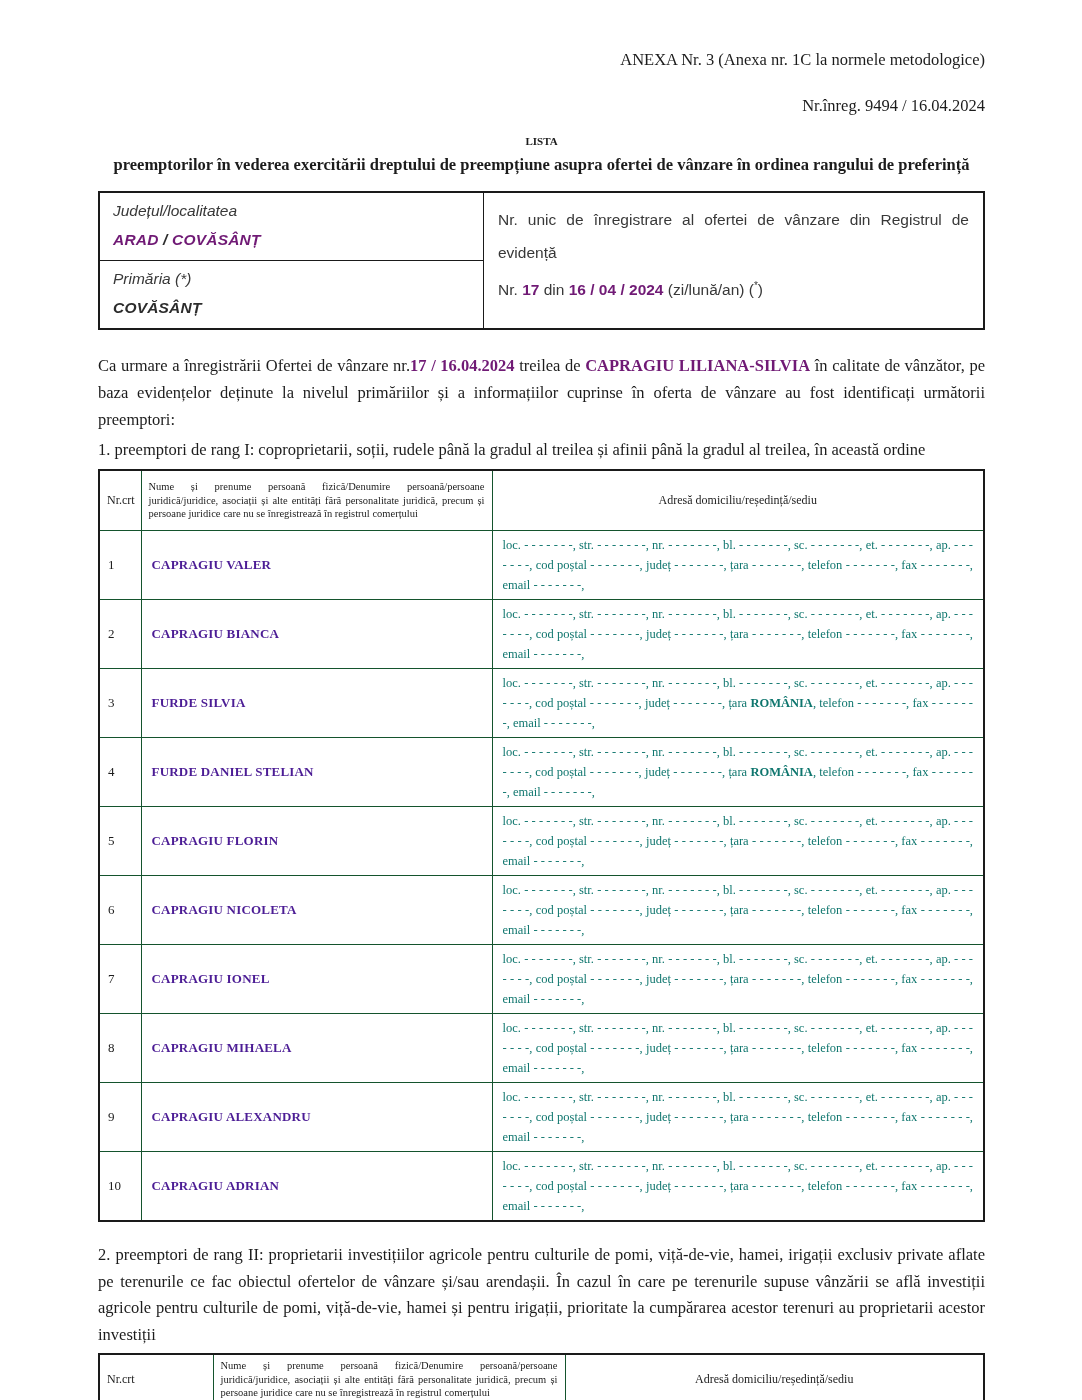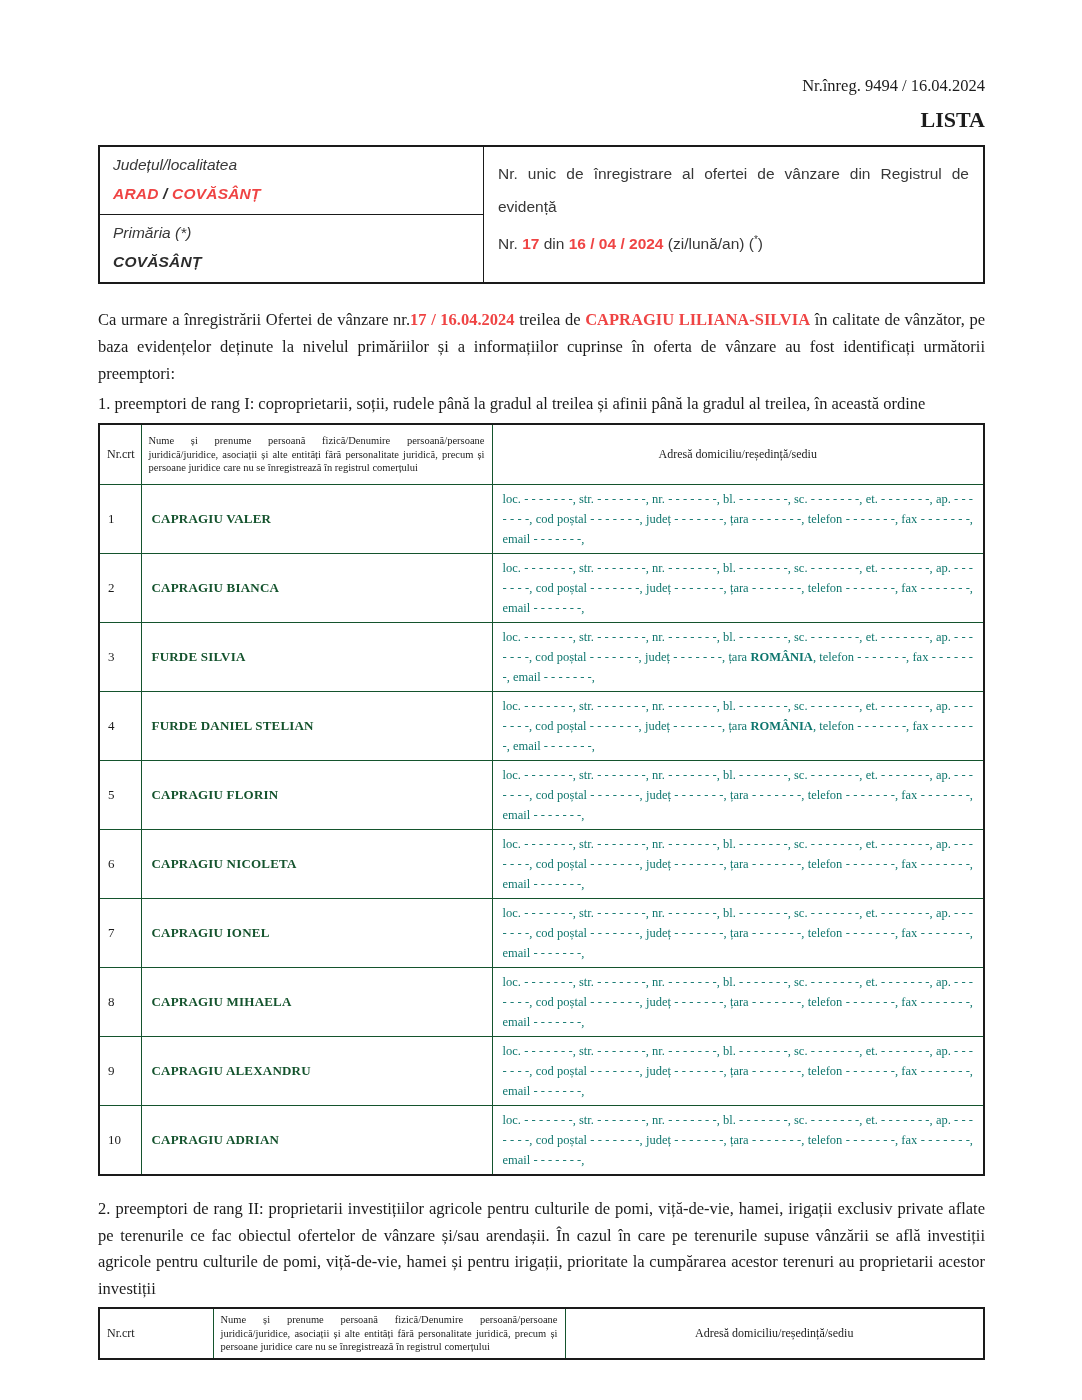--- a/index.html
+++ b/index.html
@@ -10,37 +10,37 @@
   }
   .page {
     box-sizing:border-box;
     width:1082px; height:1400px;
     padding:50px 97px 0 98px;
     overflow:hidden;
     background:#ffffff;
   }
   .line-right { text-align:right; font-size:16.5px; }
   .reg-line { margin-top:26px; }
-  .doc-title { margin-top:11px; text-align:right; font-weight:bold; font-size:22px; }
+  .doc-title { margin-top:19px; text-align:center; font-weight:bold; font-size:11px; }
   .doc-subtitle { margin-top:4px; text-align:center; font-weight:bold; font-size:16.5px; line-height:28px; }
 
   
   .info-table {
     width:100%; border-collapse:collapse; margin-top:12px;
     font-family:"Liberation Sans","DejaVu Sans",sans-serif;
     font-size:15.5px; color:#383838;
     border:2px solid #1a1a1a;
   }
   .info-table td { border:1px solid #1a1a1a; vertical-align:top; }
   .cell-left  { width:357px; padding:9px 13px 11px 13px;font-style:italic; }
   .cell-left .value { font-weight:bold; margin-top:11px; color:#2c2c2c; letter-spacing:0.2px; }
   .cell-right { padding:10px 14px; }
   .cell-right .jtext { text-align:justify; line-height:33px; }
   .cell-right .nline { line-height:33px; }
-  .b { font-weight:bold; color:#ef4444;margin-top:35px; }
+  .b { font-weight:bold; color:#701a75;margin-top:35px; }
   sup.star { font-size:10px; }
 
   
   .p-intro { margin:22px 0 0 0; text-align:justify; font-size:16.5px; line-height:27px; }
   .p-rank1 { margin:7px 0 0 0; font-size:16.5px; }
   .p-rank2 { margin:20px 0 0 0; text-align:justify; font-size:16.5px; line-height:26.5px; }
 
   
   table.ptable {
     width:100%; border-collapse:collapse; border:2px solid #1a1a1a;
@@ -49,32 +49,34 @@
   .t2 { margin-top:5px; }
   table.ptable td { border:1px solid #14532d; }
 
   .h-nr   { font-size:12px; padding:2px 2px 2px 7px; vertical-align:middle; }
   .h-name { font-size:10.5px; line-height:13.5px; text-align:justify; padding:3px 7px; vertical-align:middle; }
   .h-addr { font-size:12px; padding:2px 8px; vertical-align:middle;text-align:center; }
   .t1 .h-nr, .t1 .h-name, .t1 .h-addr { height:53px; }
   .t2 .h-nr, .t2 .h-name, .t2 .h-addr { height:43px; }
 
   .t1 td.nr { height:64px; font-size:13px; padding-left:8px; vertical-align:middle; }
-  .t1 td.nm { font-weight:bold; font-size:13px; letter-spacing:0.2px; vertical-align:middle; padding-left:10px; color:#14532d; }
+  .t1 td.nm { font-weight:bold; font-size:13px; letter-spacing:0.2px; vertical-align:middle; padding-left:10px; color:#4c1d95; }
   .t1 td.ad { font-size:12.5px; line-height:20px; text-align:justify; padding:4px 10px; vertical-align:middle; color:#0f766e; }
   .c-bold { font-weight:bold; }
 </style>
 </head>
 <body>
 
 <div class="page">
 
+  <div class="line-right">ANEXA Nr. 3 (Anexa nr. 1C la normele metodologice)</div>
   <div class="line-right reg-line">Nr.înreg. 9494 / 16.04.2024</div>
 
   <div class="doc-title">LISTA</div>
+  <div class="doc-subtitle">preemptorilor în vederea exercitării dreptului de preempțiune asupra ofertei de vânzare în ordinea rangului de preferință</div>
 
   <table class="info-table">
     <tbody>
         <tr>
       <td class="cell-left">
         <div>Județul/localitatea</div>
         <div class="value"><span class="b">ARAD</span><span> / </span><span class="b">COVĂSÂNȚ</span></div>
       </td>
       <td class="cell-right" rowspan="2">
         <div class="jtext">Nr. unic de înregistrare al ofertei de vânzare din Registrul de evidență</div>

